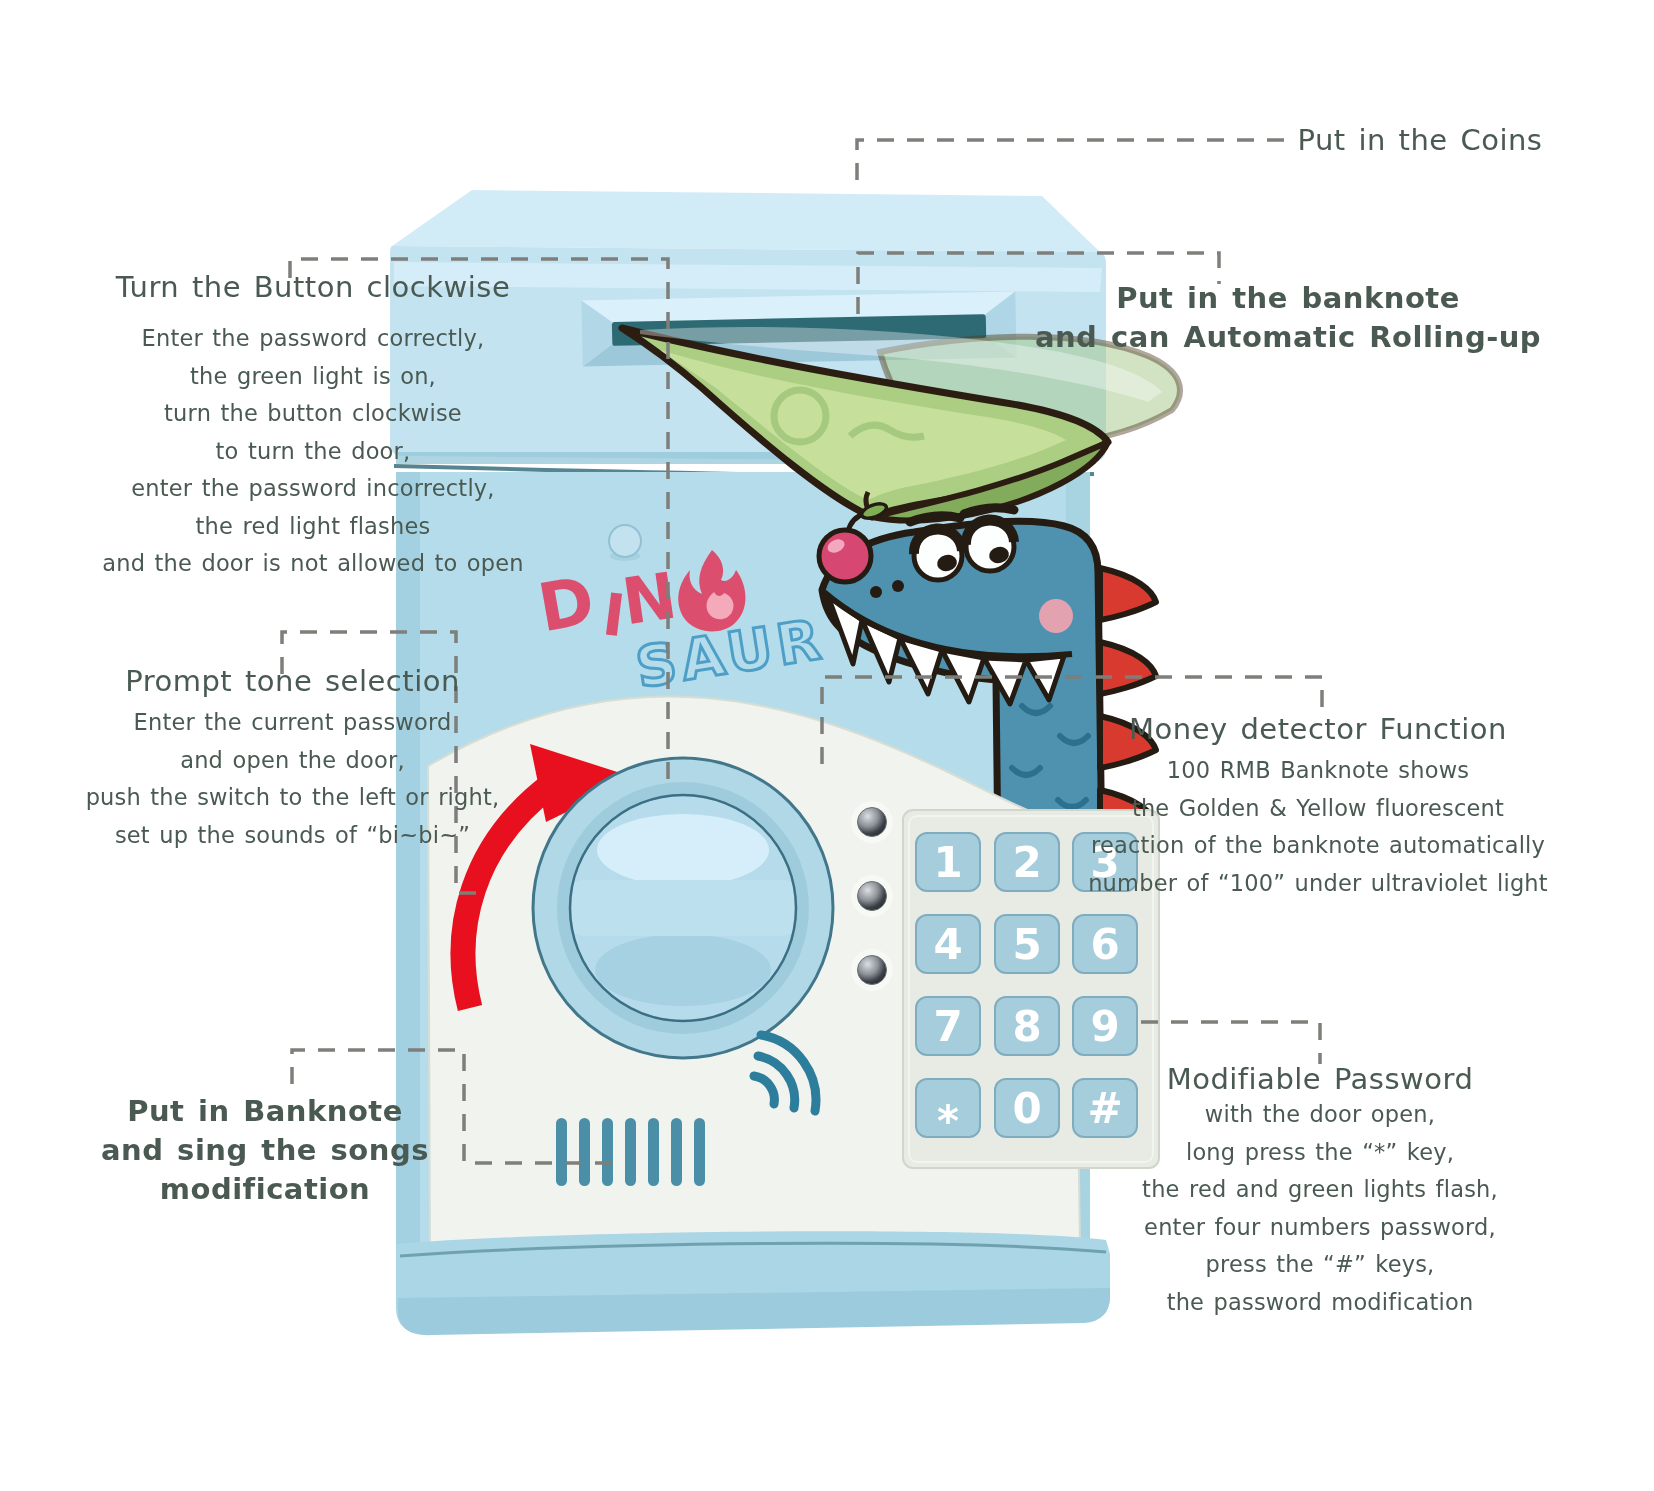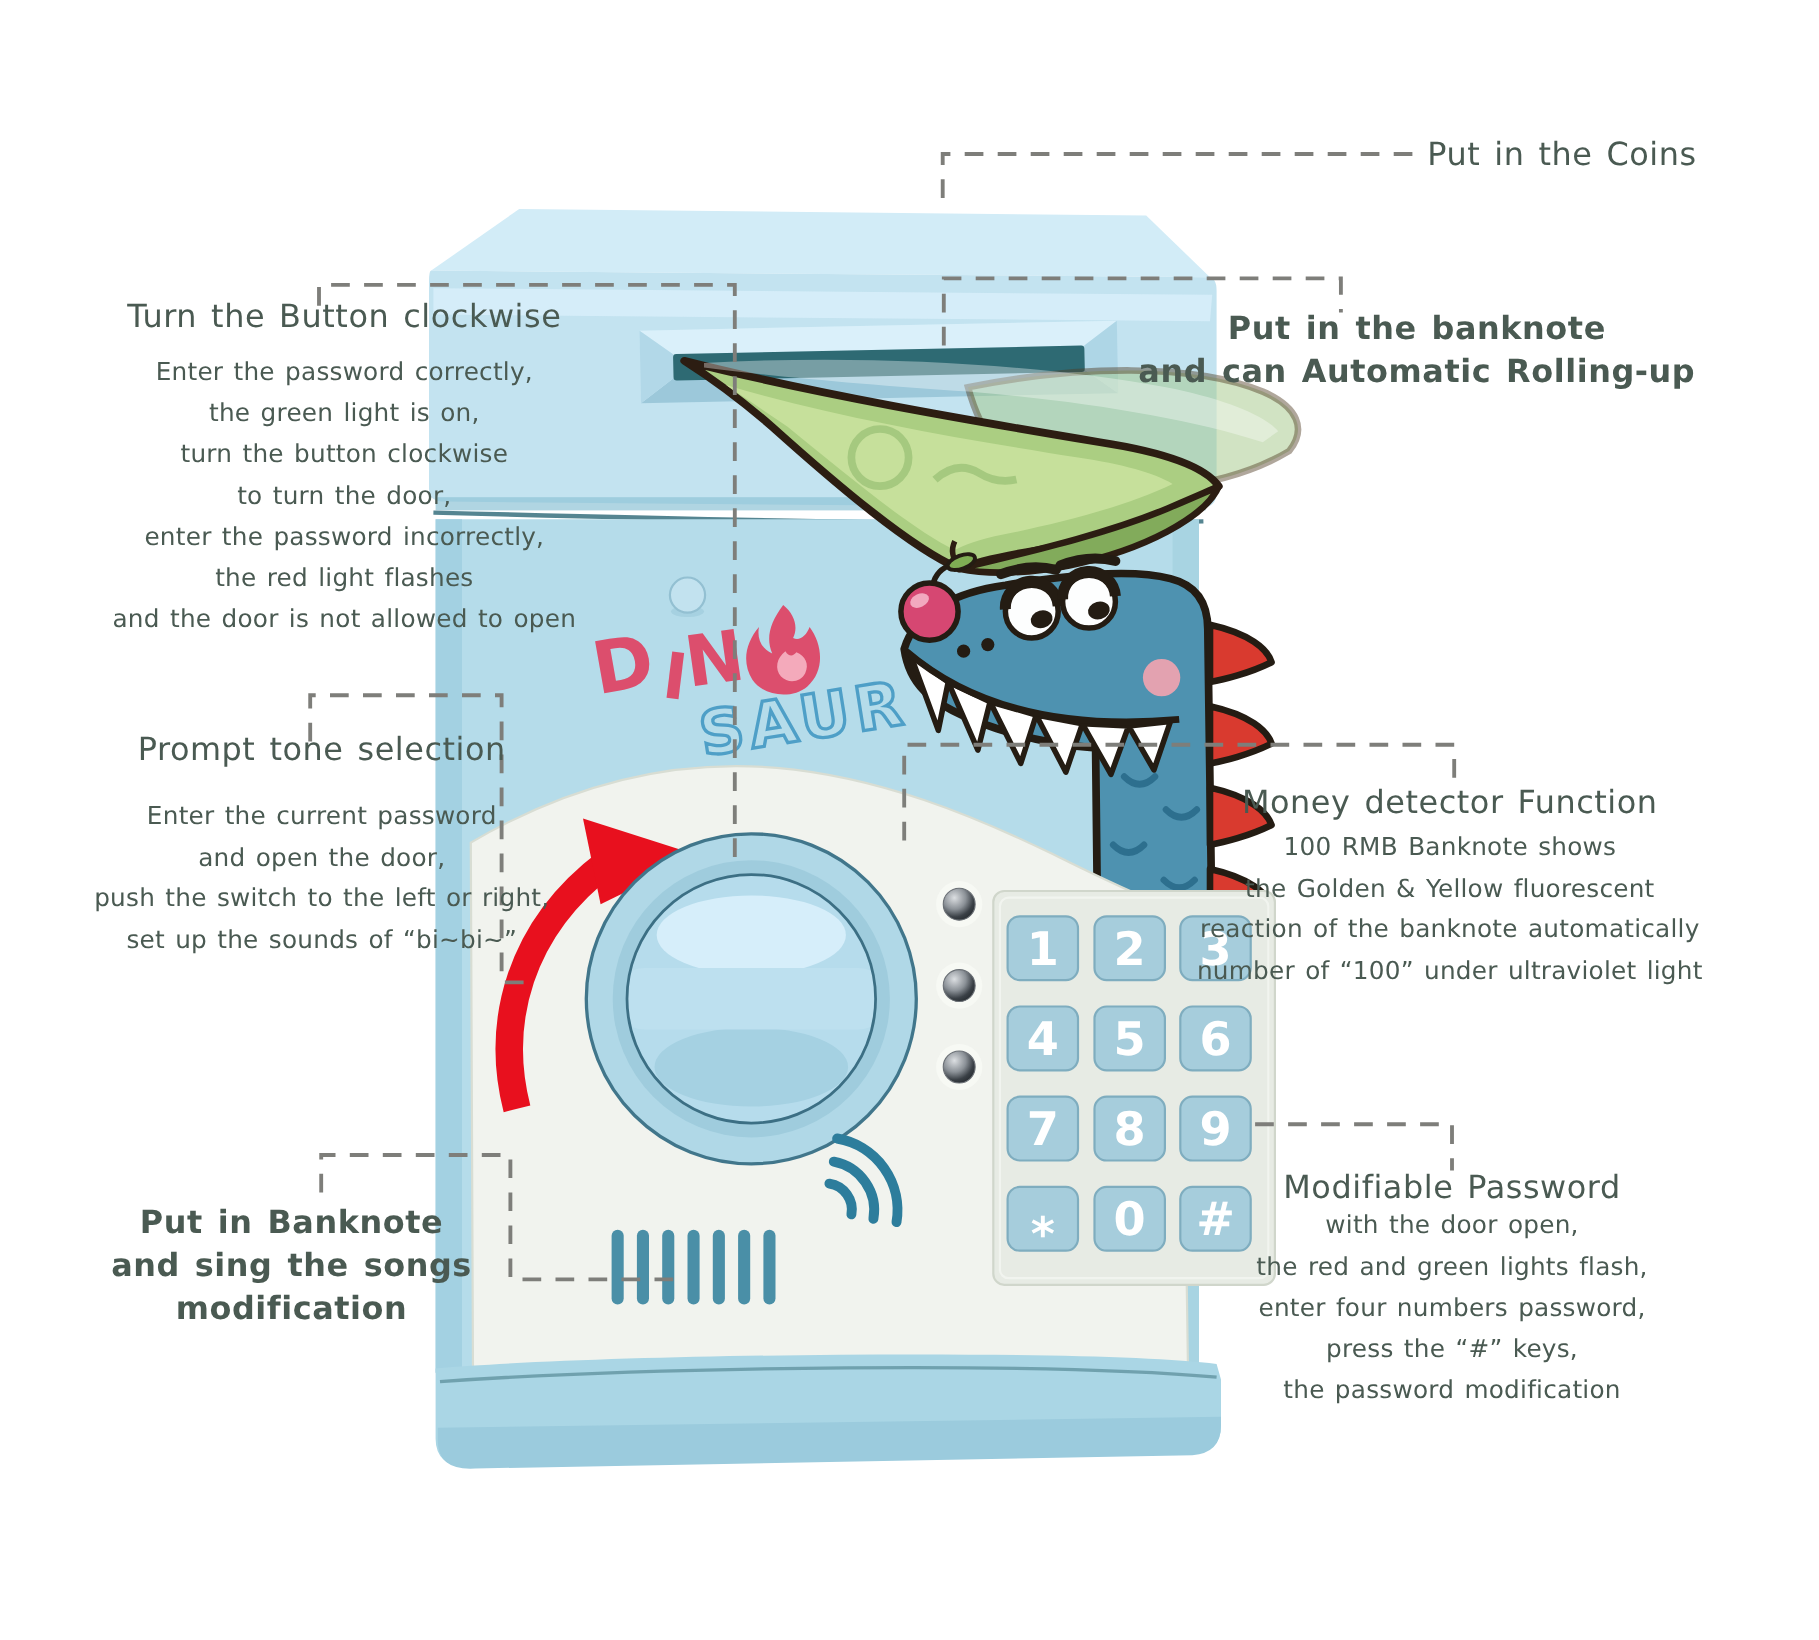--- a/index.html
+++ b/index.html
@@ -8,21 +8,21 @@
     font-family:"DejaVu Sans", sans-serif;color:#4a5a52;
   }
   .canvas svg{position:absolute;left:0;top:0;}
   .callout{position:absolute;text-align:center;color:#4a5a52;}
   .callout .title{font-size:29px;font-weight:normal;line-height:38px;letter-spacing:.5px;word-spacing:3px;}
   .callout .line{font-size:22.5px;line-height:37.5px;letter-spacing:.2px;word-spacing:2px;}
   .callout .title-line{font-size:29px;font-weight:bold;line-height:39px;letter-spacing:.5px;word-spacing:3px;}
   .c-turn{left:88px;top:268px;width:450px;}
   .c-turn .title{margin-bottom:14px;}
   .c-prompt{left:70px;top:662px;width:445px;}
-  .c-prompt .title{margin-bottom:24px;}
+  .c-prompt .title{margin-bottom:4px;}
   .c-sing{left:85px;top:1092px;width:360px;}
   .c-coins{left:1270px;top:121px;width:300px;}
   .c-banknote-top{left:1030px;top:279px;width:516px;}
   .c-money{left:1086px;top:710px;width:464px;}
   .c-money .title{margin-bottom:4px;}
   .c-modifiable{left:1092px;top:1060px;width:456px;}
   .c-modifiable .lines{margin-top:-2px;}
 </style>
 </head>
 <body>
@@ -276,20 +276,21 @@
 <div class="callout c-sing">
   <div class="title-line">Put in Banknote</div>
   <div class="title-line">and sing the songs</div>
   <div class="title-line">modification</div>
 </div>
 
 <div class="callout c-modifiable">
   <div class="title">Modifiable Password</div>
   <div class="lines">
     <div class="line">with the door open,</div>
+    <div class="line">long press the “*” key,</div>
     <div class="line">the red and green lights flash,</div>
     <div class="line">enter four numbers password,</div>
     <div class="line">press the “#” keys,</div>
     <div class="line">the password modification</div>
   </div>
 </div>
 
 </div>
 
 </body></html>

